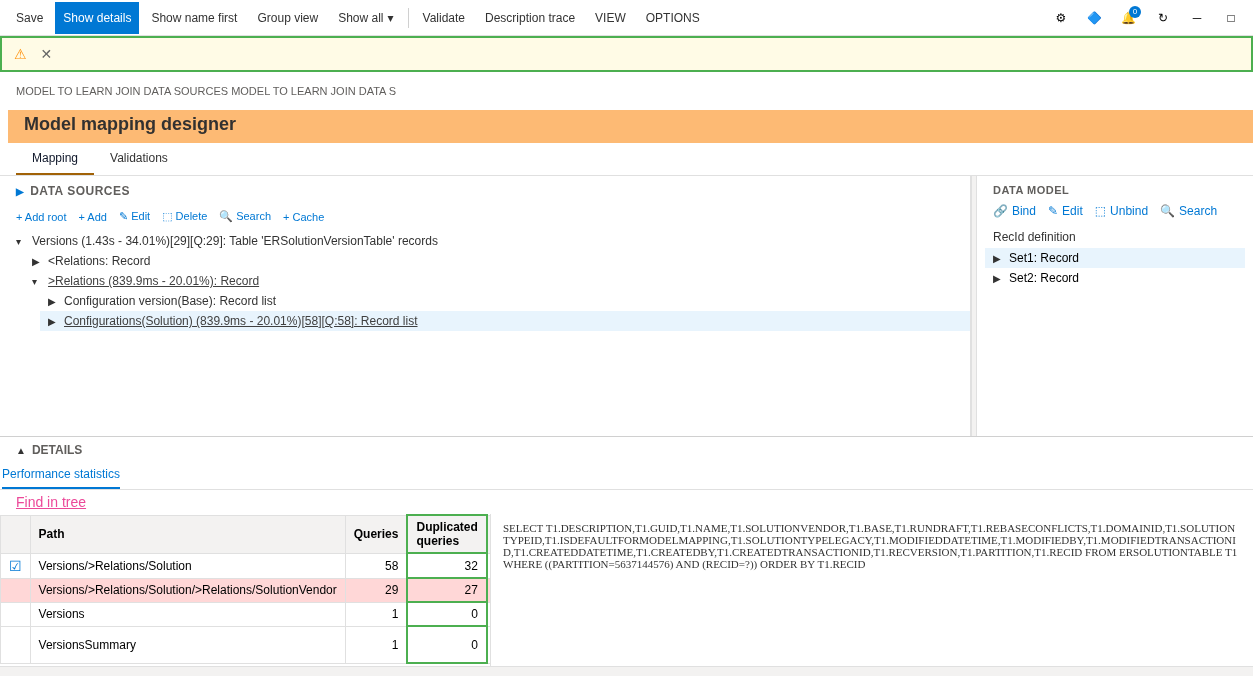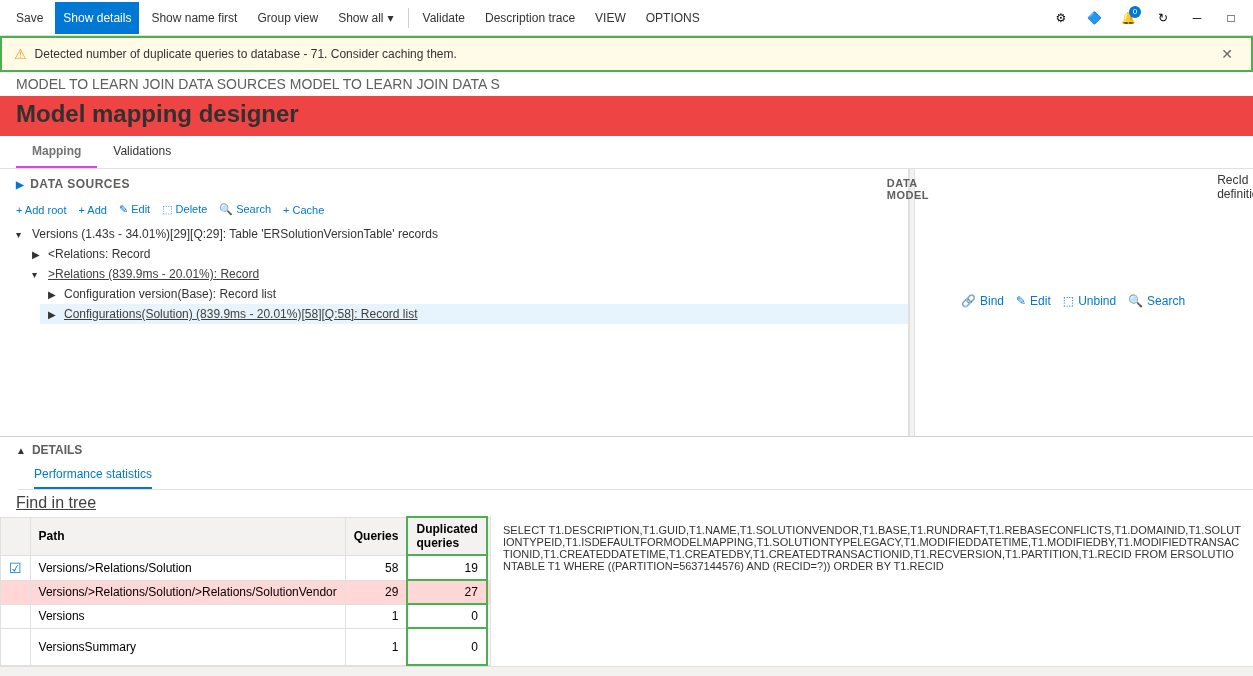--- a/index.html
+++ b/index.html
@@ -23,29 +23,29 @@
     
     .warning-banner {
       background: #fffbe6; border: 2px solid #4caf50; display: flex; align-items: center;
       padding: 6px 12px; gap: 8px; position: relative;
     }
     .warning-icon { color: #ff8c00; font-size: 14px; }
     .warning-text { flex: 1; font-size: 12px; color: #333; }
     .warning-close { cursor: pointer; color: #666; font-size: 14px; padding: 2px 6px; }
 
     
-    .breadcrumb { padding: 4px 16px; font-size: 14px; color: #605e5c; background: #fff; }
-
-    
-    .page-title { padding: 4px 16px 8px; font-size: 24px; font-weight: 600; color: #323130; background: #ef4444; }
+    .breadcrumb { padding: 13px 16px; font-size: 11px; color: #605e5c; background: #fff; }
+
+    
+    .page-title { padding: 4px 16px 8px; font-size: 18px; font-weight: 600; color: #323130; background: #fdba74; margin-left: 8px; }
 
     
     .page-tabs { display: flex; background: #fff; border-bottom: 1px solid #e0e0e0; padding: 0 16px; gap: 0; }
     .page-tab { padding: 8px 16px; cursor: pointer; font-size: 12px; color: #333; border-bottom: 2px solid transparent; }
-    .page-tab.active { border-bottom: 2px solid #d946ef; color: #737373; font-weight: 700; }
+    .page-tab.active { border-bottom: 2px solid #a16207; color: #0f172a; font-weight: 400; }
 
     
     .left-panel { flex: 1; display: flex; flex-direction: column; border-right: 1px solid #e0e0e0; overflow: hidden; }
 
     
     .section-header { display: flex; align-items: center; gap: 6px; padding: 8px 16px; font-size: 11px; font-weight: 700; color: #605e5c; letter-spacing: 0.5px; }
     .section-header-arrow { color: #0078d4; font-size: 10px; cursor: pointer; }
 
     .datasource-toolbar { display: flex; align-items: center; gap: 12px; padding: 4px 16px 8px; }
     .ds-btn { display: flex; align-items: center; gap: 4px; font-size: 11px; color: #0078d4; cursor: pointer; border: none; background: transparent; }
@@ -55,55 +55,55 @@
     .tree-item.selected { background: #e8f4fd; }
     .tree-arrow { width: 12px; color: #333; font-size: 10px; cursor: pointer; }
     .tree-label { font-size: 12px; color: #333; }
     .tree-label.link { color: #404040; text-decoration: underline; }
     .tree-indent-1 { margin-left: 16px; }
     .tree-indent-2 { margin-left: 32px; }
 
     .formula-bar { border-top: 1px solid #e0e0e0; padding: 6px 16px; font-size: 11px; color: #333; background: #f9f9f9; }
 
     
-    .right-panel { width: 338px; display: flex; flex-direction: row; justify-content: center; }
+    .right-panel { width: 276px; display: flex; flex-direction: column; justify-content: center; }
     .dm-header { font-size: 11px; font-weight: 700; color: #605e5c; padding: 8px 16px 4px; letter-spacing: 0.5px; }
     .dm-toolbar { display: flex; align-items: center; gap: 12px; padding: 4px 16px 8px; }
     .dm-btn { display: flex; align-items: center; gap: 4px; font-size: 12px; color: #0078d4; cursor: pointer; border: none; background: transparent; }
     .dm-root-def { padding: 4px 16px; font-size: 12px; color: #333; }
     .dm-tree { flex: 1; overflow-y: auto; padding: 0 8px; }
     .dm-item { display: flex; align-items: center; gap: 4px; padding: 3px 8px; cursor: pointer; }
     .dm-item.selected { background: #e8f4fd; }
 
     
     .splitter { width: 6px; background: #f3f2f1; cursor: col-resize; border-left: 1px solid #e0e0e0; border-right: 1px solid #e0e0e0; }
 
     
     .details-panel { background: #fff; border-top: 1px solid #d0d0d0; display: flex; flex-direction: column; height: 230px; }
     .details-header { display: flex; align-items: center; gap: 6px; padding: 6px 16px; font-size: 11px; font-weight: 700; color: #605e5c; }
     .details-header-arrow { color: #333; font-size: 10px; }
-    .details-tab { display: flex; padding: 0 16px; border-bottom: 1px solid #e0e0e0; margin-left: 18px; }
+    .details-tab { display: flex; padding: 0 2px; border-bottom: 1px solid #e0e0e0; }
     .details-tab-item { padding: 4px 0 6px; margin-right: 16px; font-size: 12px; cursor: pointer; color: #0078d4; border-bottom: 2px solid #0078d4; }
-    .find-in-tree { padding: 4px 16px; color: #404040; cursor: pointer; font-size: 16px; text-decoration: underline; }
+    .find-in-tree { padding: 4px 16px; color: #ec4899; cursor: pointer; font-size: 14px; text-decoration: underline; }
 
     
     .details-table-area { display: flex; flex: 1; overflow: hidden; }
     .perf-table { width: 480px; border-collapse: collapse; font-size: 12px; overflow-y: auto; }
     .perf-table th { background: #f3f2f1; border: 1px solid #e0e0e0; padding: 4px 8px; text-align: left; font-weight: 600; }
     .perf-table td { border: 1px solid #e0e0e0; padding: 4px 8px; }
     .perf-table .row-pink { background: #ffd7d7; padding-left: 28px; }
     .col-check { width: 24px; text-align: center; }
     .col-path { min-width: 180px; }
     .col-queries { width: 60px; text-align: right; }
     .col-dupqueries { width: 80px; text-align: right; border: 2px solid #4caf50 !important; }
     .col-desc { min-width: 140px; }
     .th-dupqueries { border: 2px solid #4caf50 !important; }
     .checkbox-checked { color: #0078d4; font-size: 14px; }
 
-    .sql-panel { flex: 1; padding: 8px 12px; font-size: 11px; font-family: Liberation Sans, sans-serif; color: #333; background: #fff; border-left: 1px solid #e0e0e0; overflow-y: auto; word-break: break-all; }
+    .sql-panel { flex: 1; padding: 8px 12px; font-size: 11px; font-family: Liberation Serif, serif; color: #333; background: #fff; border-left: 1px solid #e0e0e0; overflow-y: auto; word-break: break-all; }
 
     
     .bottom-scroll { height: 10px; background: #f3f2f1; border-top: 1px solid #e0e0e0; }
 
     .full-layout { display: flex; flex-direction: column; height: 676px; overflow: hidden; background: #fff; }
     .content-area { flex: 1; display: flex; flex-direction: column; overflow: hidden; }
     .upper-content { display: flex; flex: 1; overflow: hidden; }
   </style>
 </head>
 <body>
@@ -132,21 +132,20 @@
         <span style="position:absolute;top:2px;right:2px;background:#0078d4;color:#fff;border-radius:50%;width:12px;height:12px;font-size:8px;display:flex;align-items:center;justify-content:center;">0</span>
       </button>
       <button class="icon-btn">↻</button>
       <button class="icon-btn">─</button>
       <button class="icon-btn">□</button>
     </div>
   </div>
 
   <div class="warning-banner">
     <span class="warning-icon">⚠</span>
-    <span class="warning-text">Detected number of duplicate queries to database - 71. Consider caching them.</span>
     <span class="warning-close">✕</span>
   </div>
 
   <div class="breadcrumb">MODEL TO LEARN JOIN DATA SOURCES MODEL TO LEARN JOIN DATA S</div>
 
   <div class="page-title">Model mapping designer</div>
 
   <div class="page-tabs">
     <div class="page-tab active">Mapping</div>
     <div class="page-tab">Validations</div>
@@ -254,21 +253,21 @@
                 <th class="col-queries">Queries</th>
                 <th class="col-dupqueries th-dupqueries">Duplicated queries</th>
                 <th class="col-desc">Description</th>
               </tr>
             </thead>
             <tbody>
               <tr>
                 <td class="col-check"><span class="checkbox-checked">☑</span></td>
                 <td class="col-path">Versions/&gt;Relations/Solution</td>
                 <td class="col-queries">58</td>
-                <td class="col-dupqueries">19</td>
+                <td class="col-dupqueries">32</td>
                 <td class="col-desc"></td>
               </tr>
               <tr class="row-pink">
                 <td class="col-check"></td>
                 <td class="col-path">Versions/&gt;Relations/Solution/&gt;Relations/SolutionVendor</td>
                 <td class="col-queries">29</td>
                 <td class="col-dupqueries">27</td>
                 <td class="col-desc"></td>
               </tr>
               <tr>

